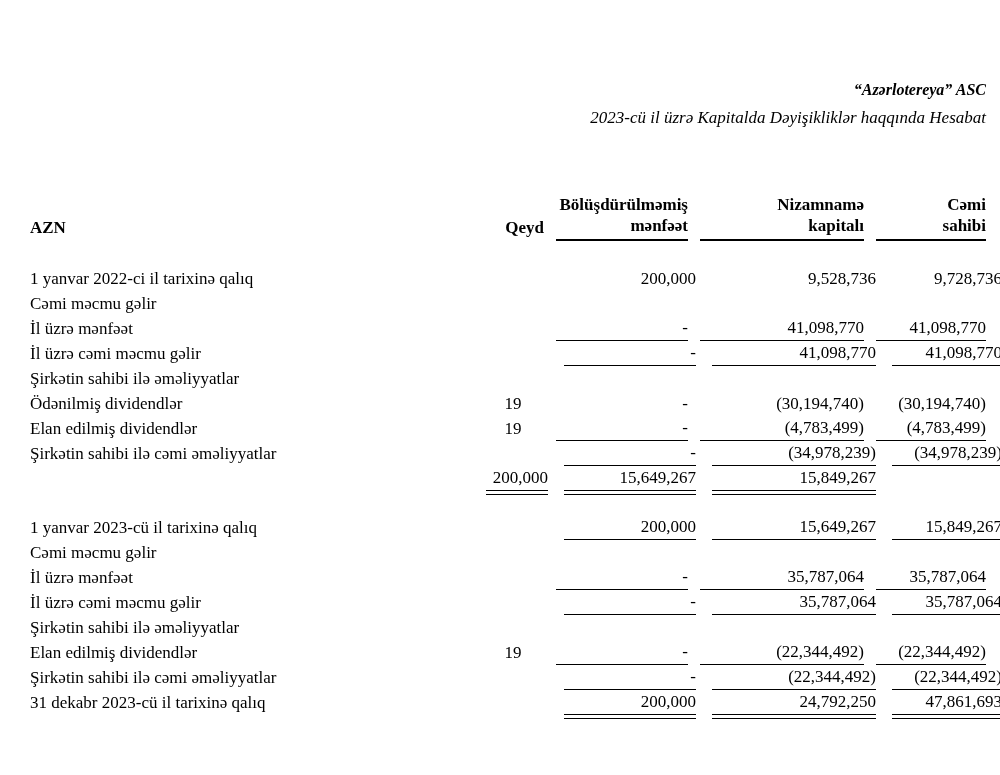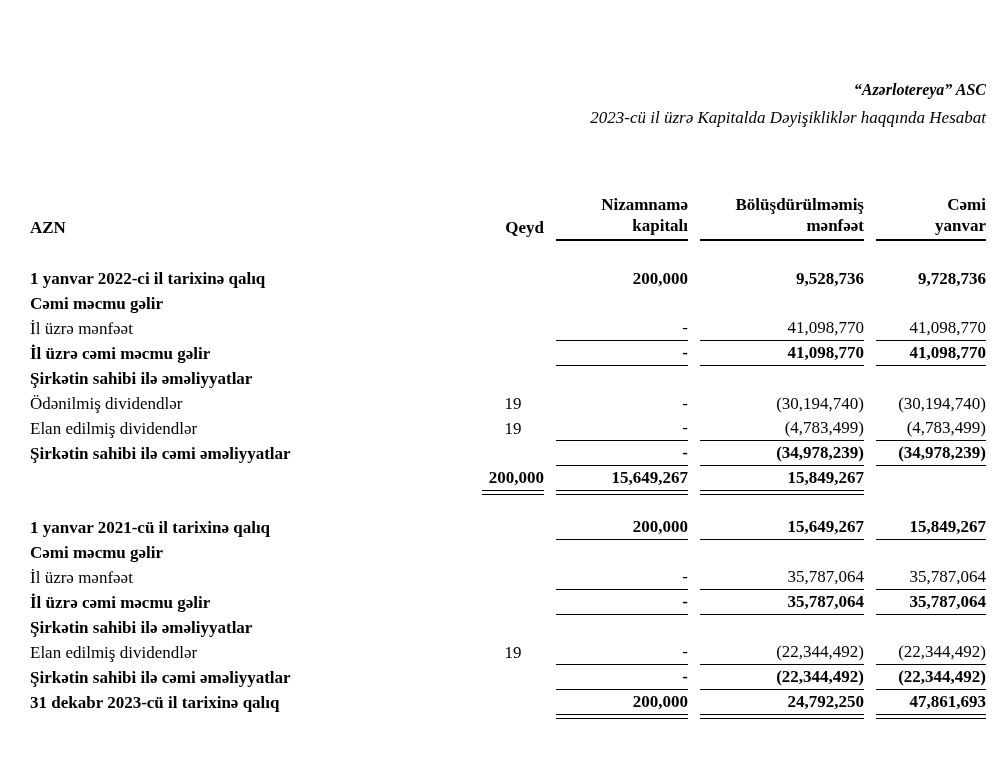--- a/index.html
+++ b/index.html
@@ -42,21 +42,21 @@
   .trow .cell {
     display: flex;
     align-items: flex-end;
     padding-bottom: 3px;
     line-height: 19px;
     white-space: nowrap;
   }
   .c-label { justify-content: flex-start; }
   .c-qeyd  { justify-content: center; }
   .c-num   { justify-content: flex-end; }
-  .bold { font-weight: 700; }
+  .bold { font-weight: 400; gap: 16px; }
 
   .u-single { border-bottom: 1.5px solid #000; }
   .u-double { border-bottom: 1.5px solid #000; position: relative; }
   .u-double::after {
     content: "";
     position: absolute;
     left: 0; right: 0;
     bottom: -5px;
     height: 1.5px;
     background: #000;
@@ -71,30 +71,30 @@
   <div class="doc-header">
     <div class="company">“Azərlotereya” ASC</div>
     <div class="report-title">2023-cü il üzrə Kapitalda Dəyişikliklər haqqında Hesabat</div>
   </div>
 
   <div class="equity-table">
     <div class="grid thead">
         <div class="cell h-label">AZN</div>
         <div class="cell h-qeyd">Qeyd</div>
         <div class="cell h-num">
+          <div>Bölüşdürülməmiş</div>
+          <div>mənfəət</div>
+        </div>
+        <div class="cell h-num">
           <div>Nizamnamə</div>
           <div>kapitalı</div>
         </div>
         <div class="cell h-num">
-          <div>Bölüşdürülməmiş</div>
-          <div>mənfəət</div>
-        </div>
-        <div class="cell h-num">
           <div>Cəmi</div>
-          <div>yanvar</div>
+          <div>sahibi</div>
         </div>
       </div>
     <div class="tbody">
         <div class="grid trow bold">
           <div class="cell c-label">1 yanvar 2022-ci il tarixinə qalıq</div>
           <div class="cell c-qeyd"></div>
           <div class="cell c-num">200,000</div>
           <div class="cell c-num">9,528,736</div>
           <div class="cell c-num">9,728,736</div>
         </div>
@@ -148,21 +148,21 @@
           <div class="cell c-num u-single">(34,978,239)</div>
         </div>
         <div class="grid trow bold">
           <div class="cell c-qeyd"></div>
           <div class="cell c-num u-double">200,000</div>
           <div class="cell c-num u-double">15,649,267</div>
           <div class="cell c-num u-double">15,849,267</div>
         </div>
         <div class="spacer"></div>
         <div class="grid trow bold">
-          <div class="cell c-label">1 yanvar 2021-cü il tarixinə qalıq</div>
+          <div class="cell c-label">1 yanvar 2023-cü il tarixinə qalıq</div>
           <div class="cell c-qeyd"></div>
           <div class="cell c-num u-single">200,000</div>
           <div class="cell c-num u-single">15,649,267</div>
           <div class="cell c-num u-single">15,849,267</div>
         </div>
         <div class="grid trow bold">
           <div class="cell c-label">Cəmi məcmu gəlir</div>
           <div class="cell c-qeyd"></div>
           <div class="cell c-num"></div>
           <div class="cell c-num"></div>

